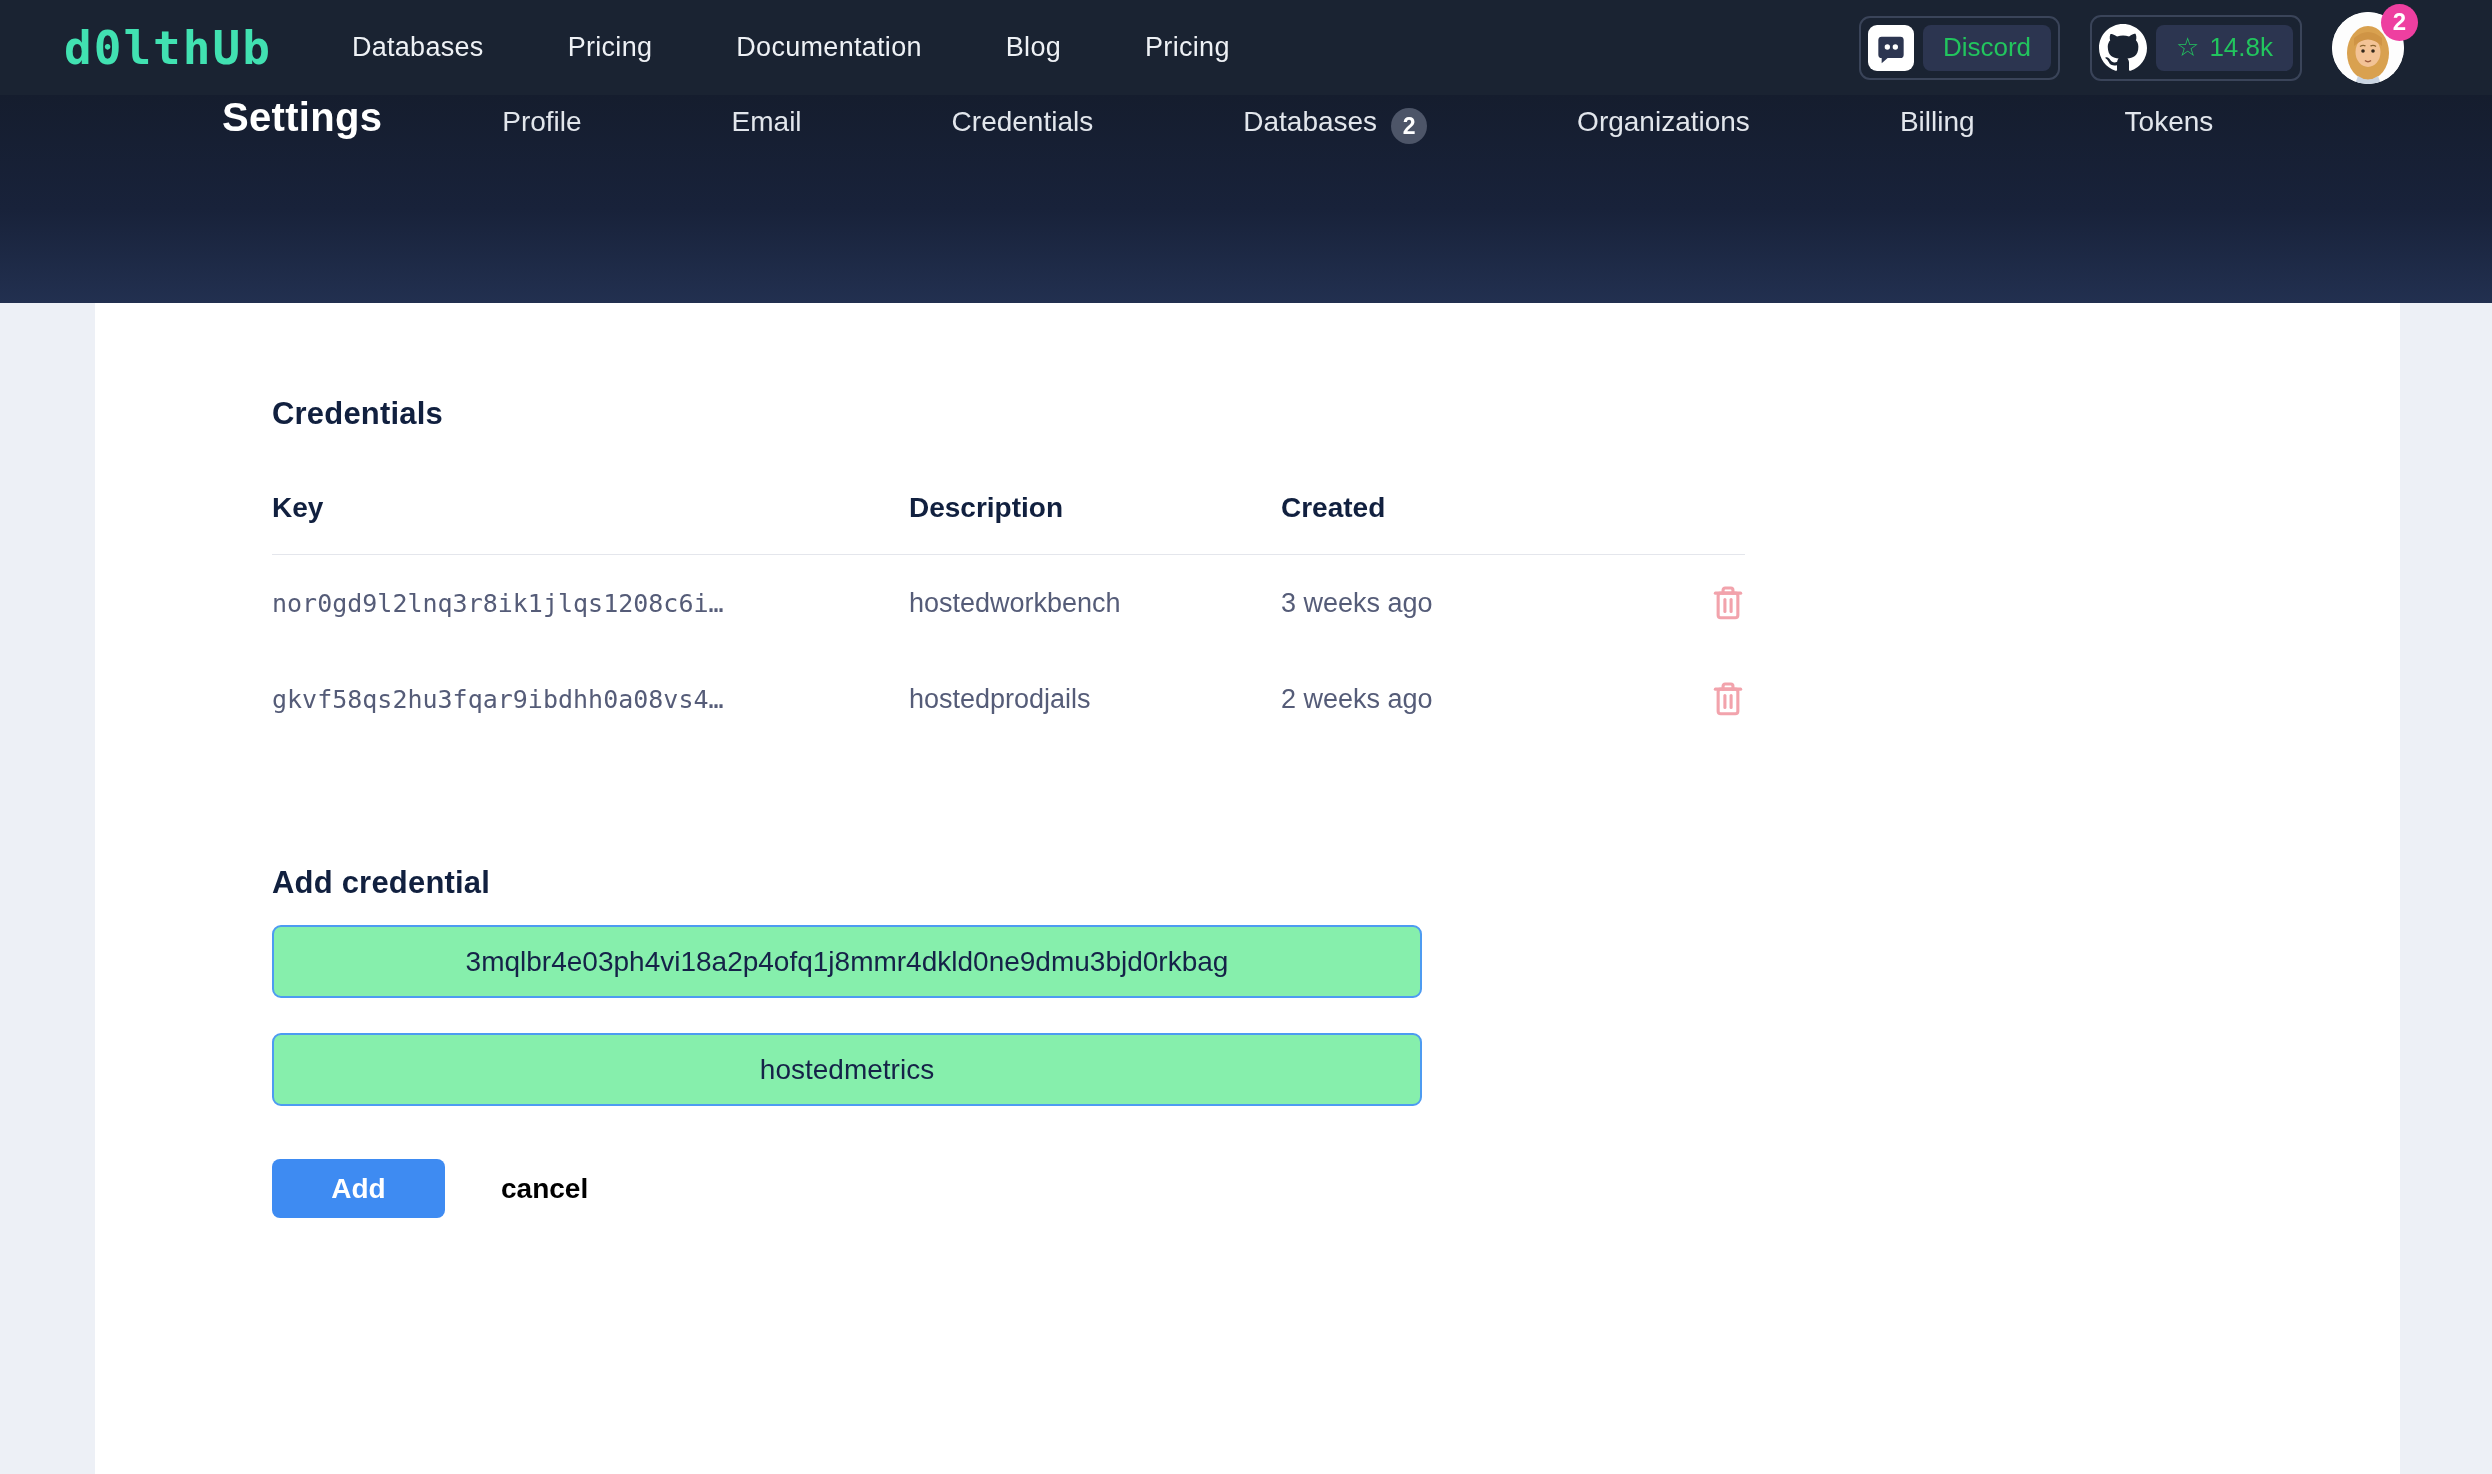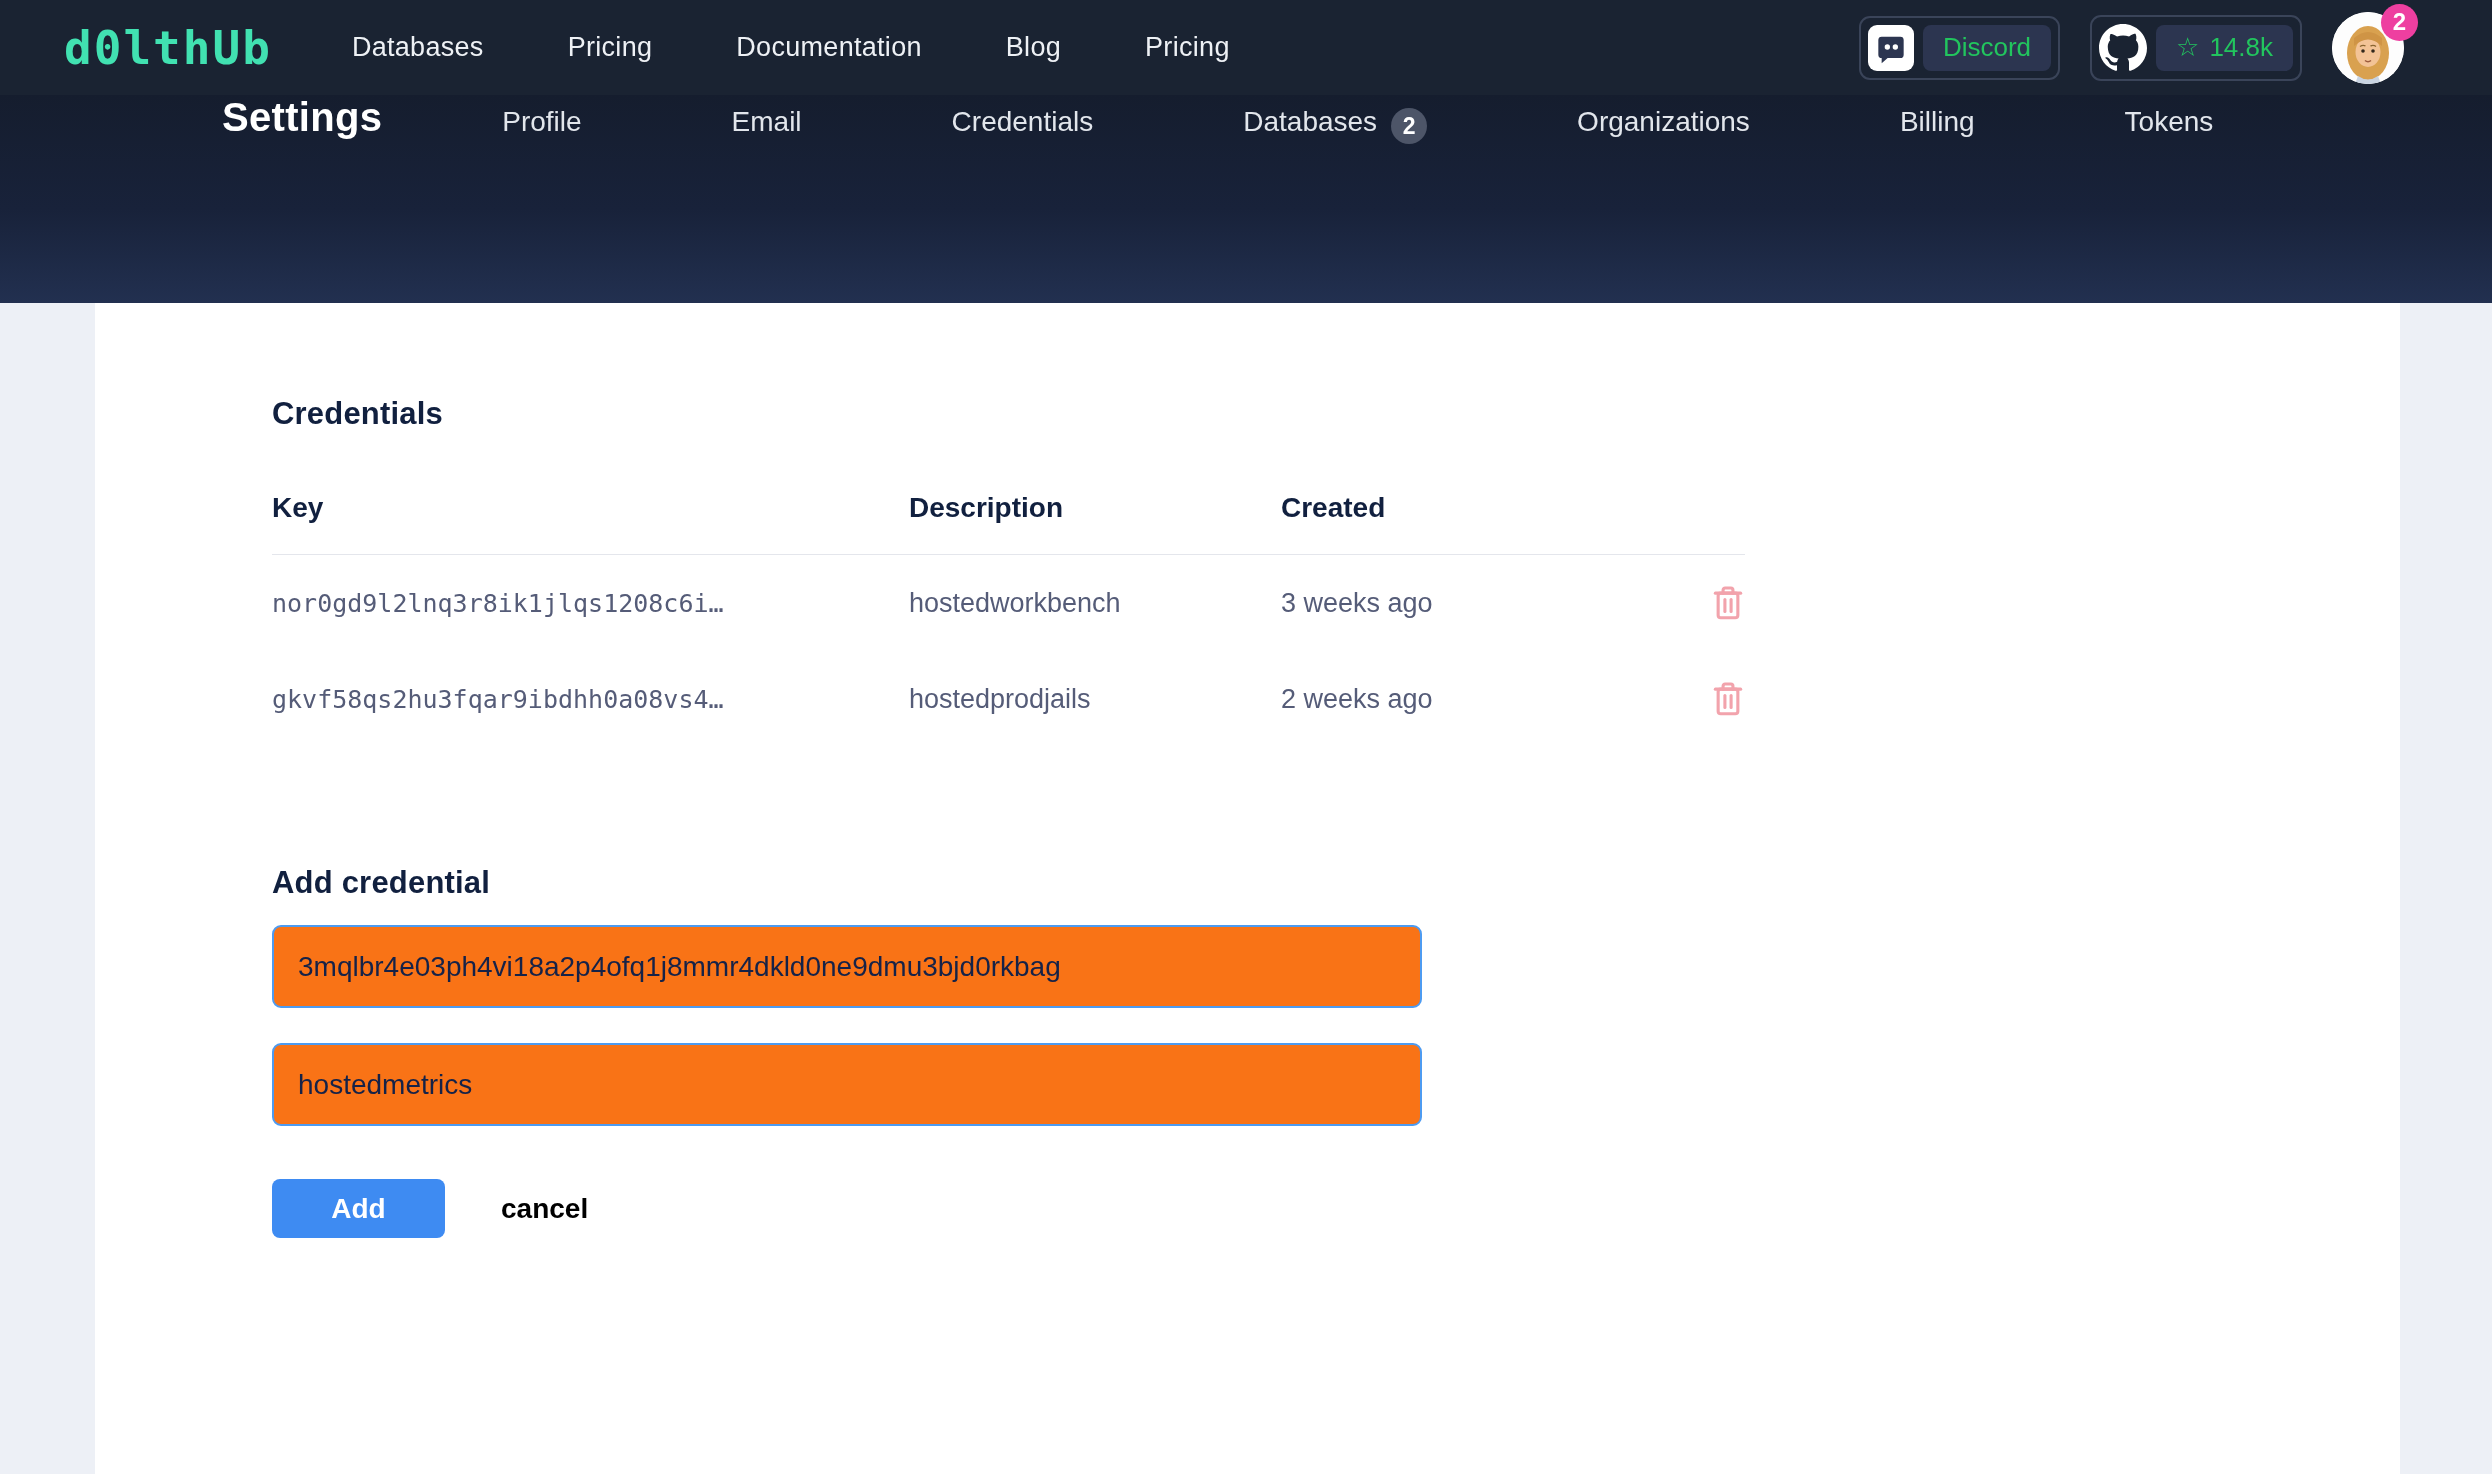--- a/index.html
+++ b/index.html
@@ -87,24 +87,24 @@
   .cred-table td { padding:29px 0; font-size:27px; color:#555c78; vertical-align:middle;margin-left:48px; }
   .cred-table td.key-cell { font-family:"DejaVu Sans Mono",monospace; font-size:25px; }
   .trash-btn {
     background:none; border:none; color:#f2a3ac; cursor:pointer;
     display:flex; align-items:center; justify-content:flex-end; width:100%; padding:0;
   }
   .trash-btn svg { width:34px; height:38px; }
 
   .add-heading { margin-top:118px; }
   .cred-input {
-    display:block; width:1150px; height:83px; margin-top:24px;
-    border:2px solid #4d9bf1; border-radius:9px; background:#f97316;
+    display:block; width:1150px; height:73px; margin-top:24px;
+    border:2px solid #4d9bf1; border-radius:9px; background:#86efac;
     font-size:28px; color:#152248; padding:0 24px;
-    font-family:"Liberation Sans","DejaVu Sans",sans-serif; outline:none;
+    font-family:"Liberation Sans","DejaVu Sans",sans-serif; outline:none;text-align:center;
   }
   .cred-input + .cred-input { margin-top:35px; }
   .actions { margin-top:53px; display:flex; align-items:center; gap:56px; }
   .add-btn {
     width:173px; height:59px; background:#3e8bf2; border:none; border-radius:8px;
     color:#ffffff; font-size:28px; font-weight:bold; cursor:pointer;
     font-family:"Liberation Sans","DejaVu Sans",sans-serif;
   }
   .cancel-link { color:#000000; font-size:28px; font-weight:bold; text-decoration:none; cursor:pointer; }
 </style>

